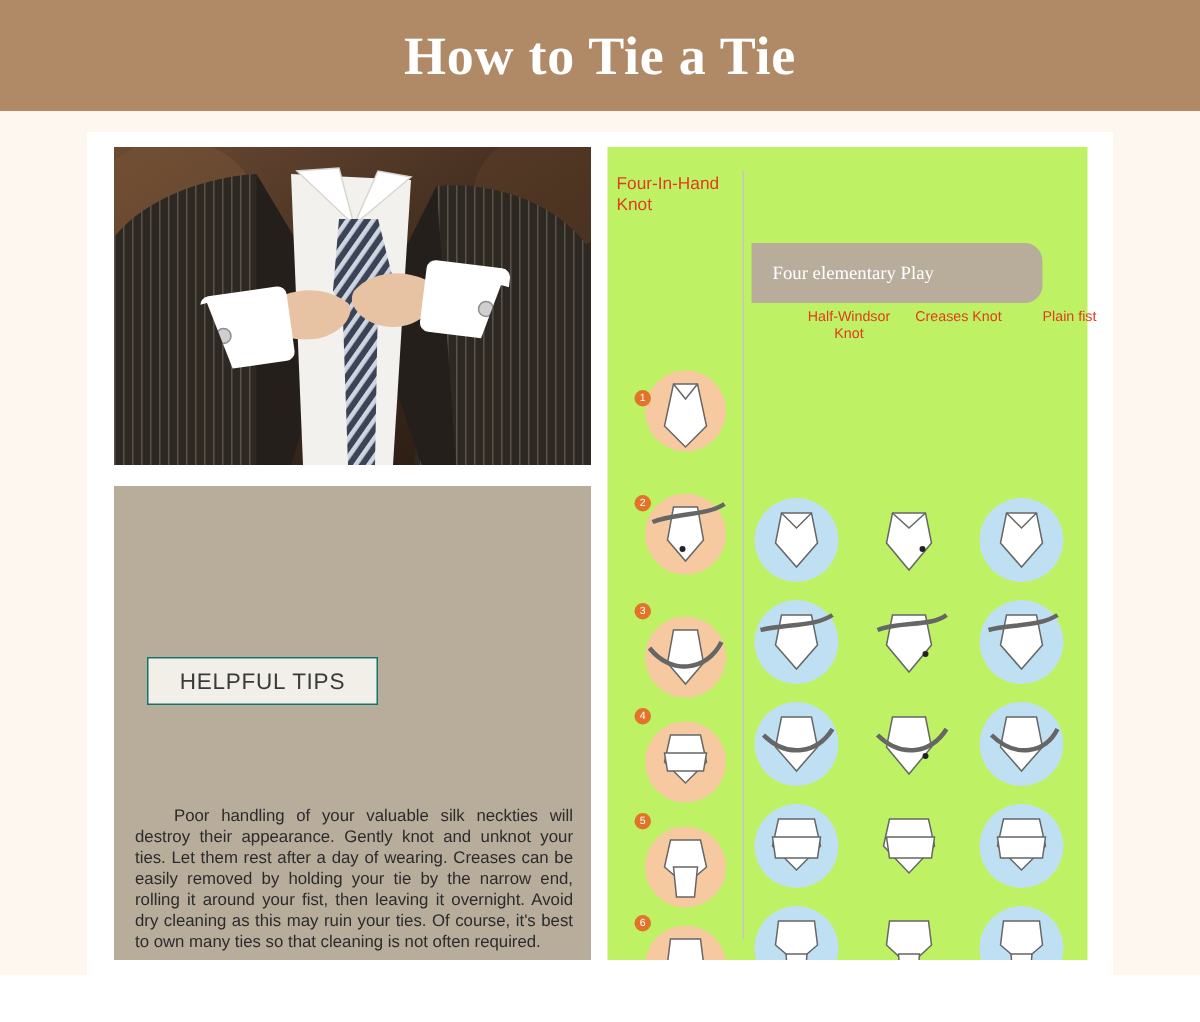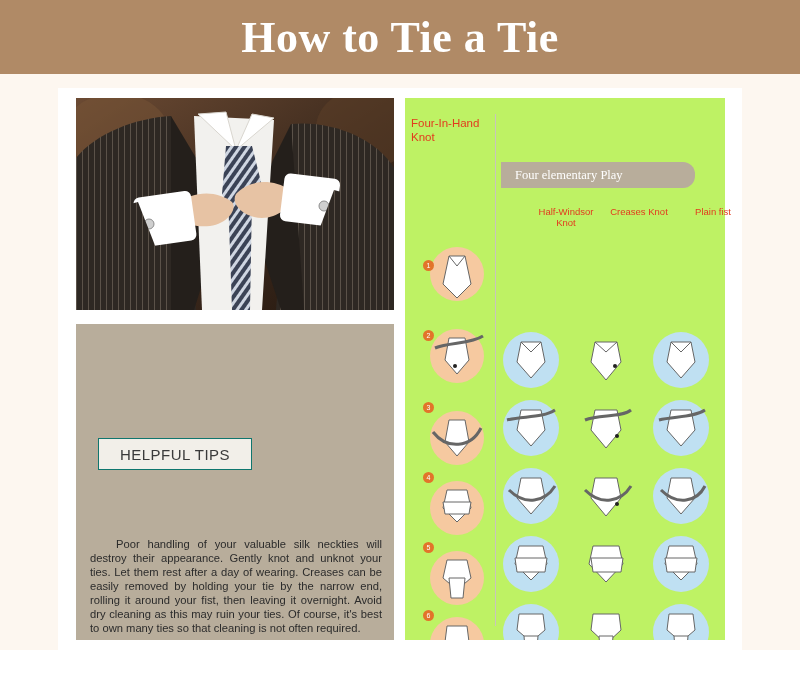--- a/index.html
+++ b/index.html
@@ -25,21 +25,21 @@
     left: 0; top: 0;
     width: 800px;
     height: 74px;
     background: #b08a66;
     display: flex;
     align-items: center;
     justify-content: center;
   }
   .header-title {
     color: #ffffff;
-    font-size: 44px;
+    font-size: 36px;
     font-weight: bold;
     letter-spacing: 0.5px;
     font-family: "Liberation Serif", serif;
   }
   
   .card {
     position: absolute;
     left: 58px;
     top: 88px;
     width: 684px;
@@ -124,21 +124,21 @@
     font-size: 11.5px;
     line-height: 14px;
     color: #e23b1e;
     font-weight: normal;
   }
   .fep-banner {
     position: absolute;
     left: 96px;
     top: 64px;
     width: 194px;
-    height: 26px;
+    height: 40px;
     background: #b8ad9b;
     border-radius: 0 12px 12px 0;
     display: flex;
     align-items: center;
   }
   .fep-banner span {
     color: #ffffff;
     font-size: 12.5px;
     padding-left: 14px;
     font-family: "Liberation Serif", serif;

